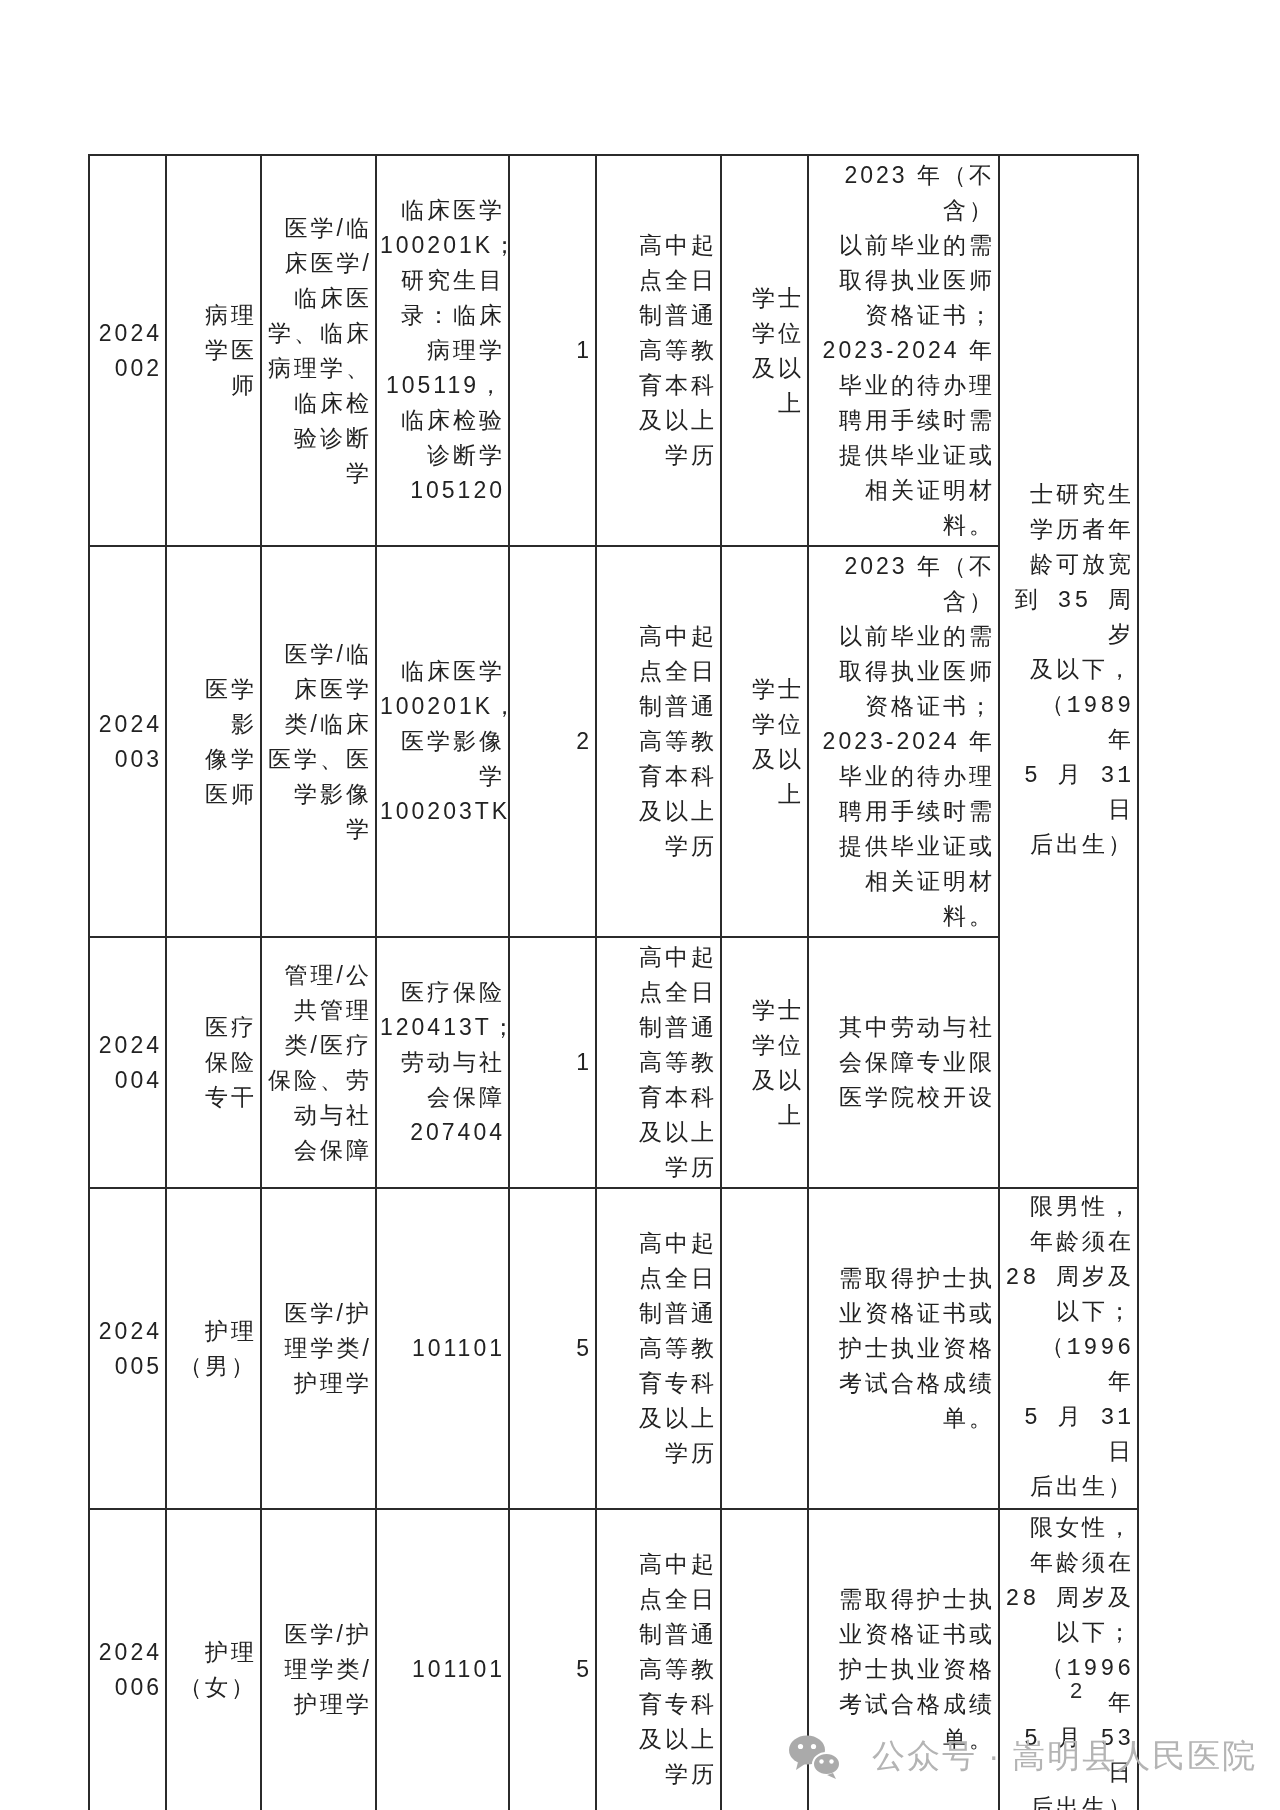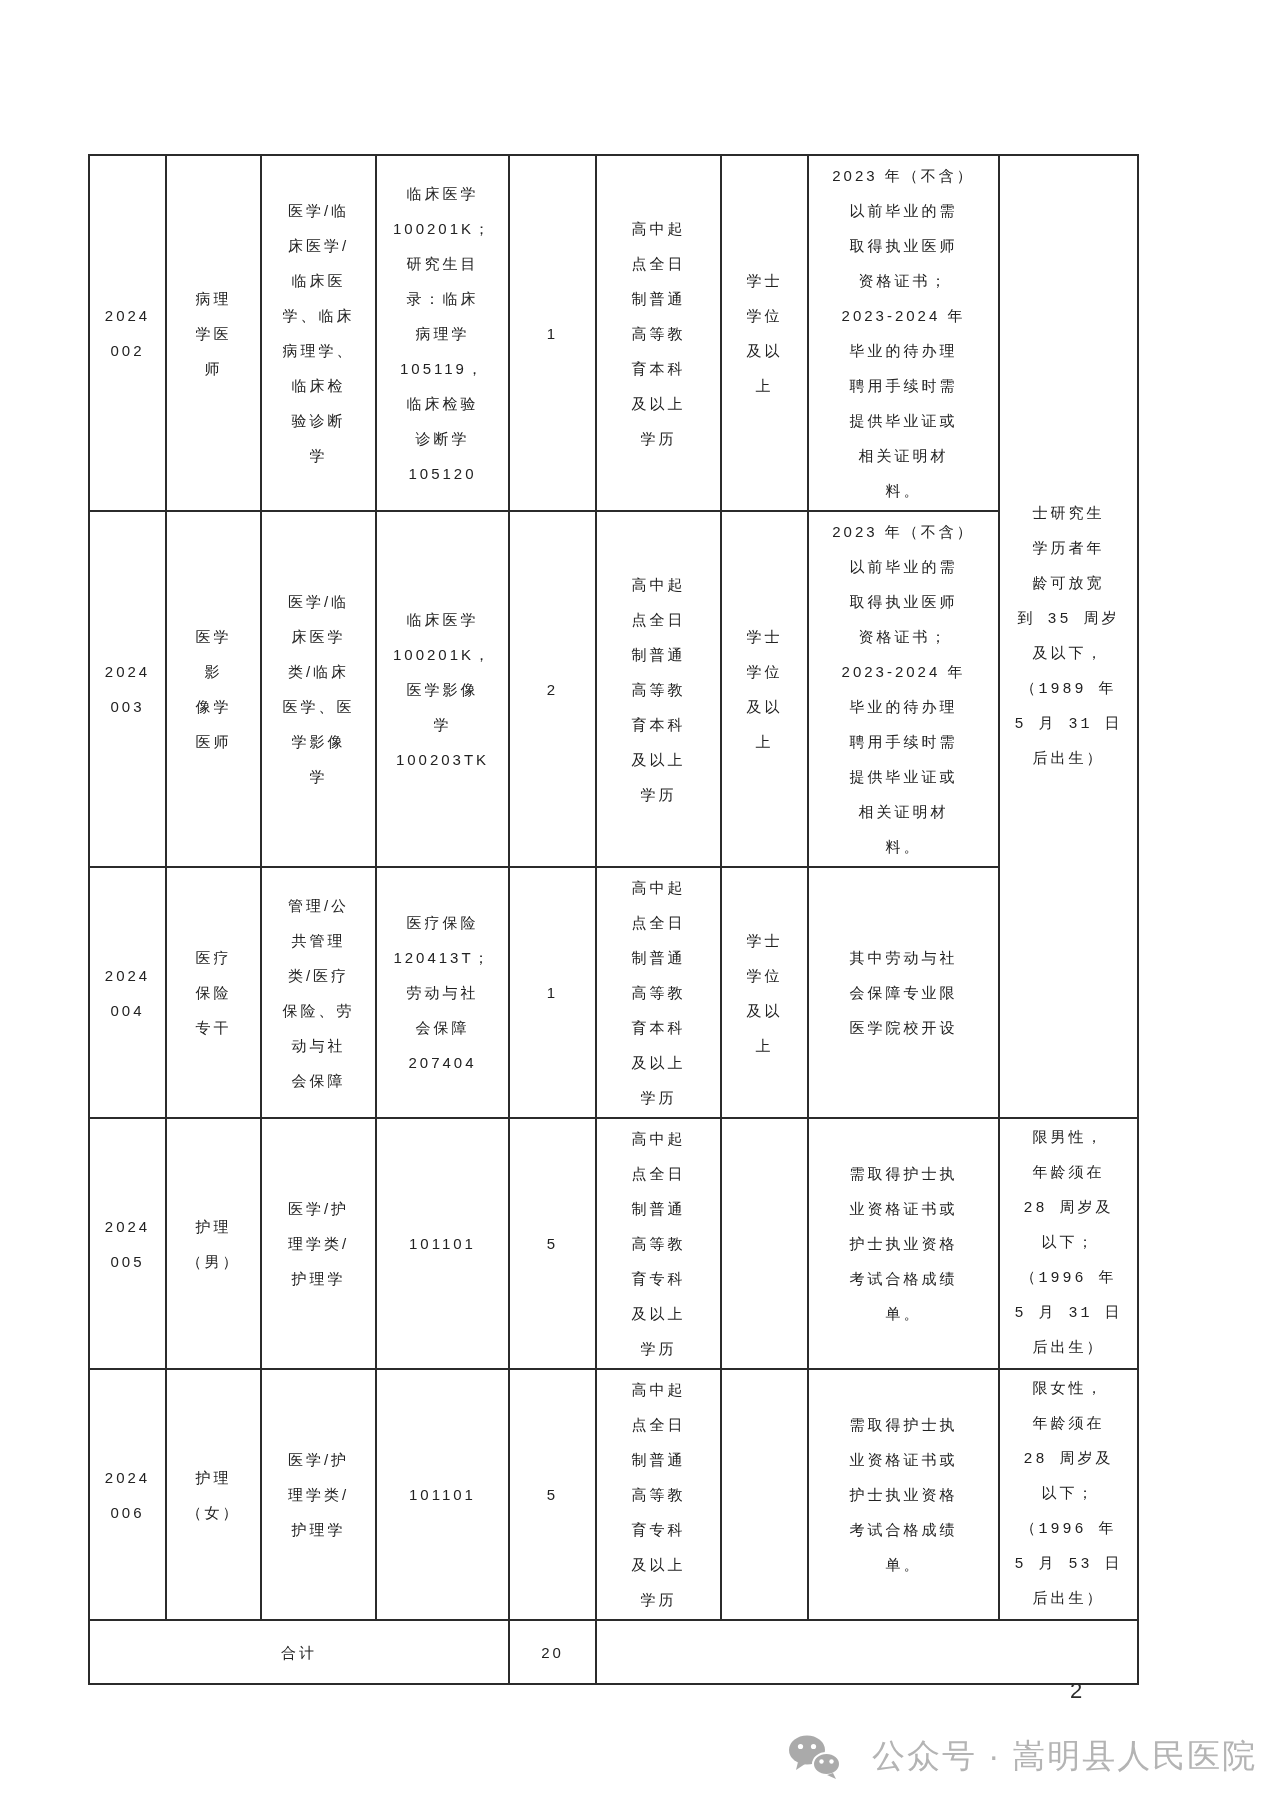--- a/index.html
+++ b/index.html
@@ -14,26 +14,26 @@
 
   table.recruit{
     position:absolute;
     left:88px;top:154px;
     width:1049px;
     border-collapse:collapse;
     table-layout:fixed;
   }
   table.recruit td{
     border:2px solid #2b2b2b;
-    text-align:center;
+    text-align:right;
     vertical-align:middle;
     white-space:pre-line;
     padding:2px 3px;
     overflow:hidden;
-    font-size:15px;
+    font-size:23px;
     line-height:35px;
     letter-spacing:3px;
     color:#222222;
   }
   tr.r1{height:338px;}
   tr.r2{height:336px;}
   tr.r3{height:238px;}
   tr.r4{height:236px;}
   tr.r5{height:238px;}
   tr.r6{height:64px;}

